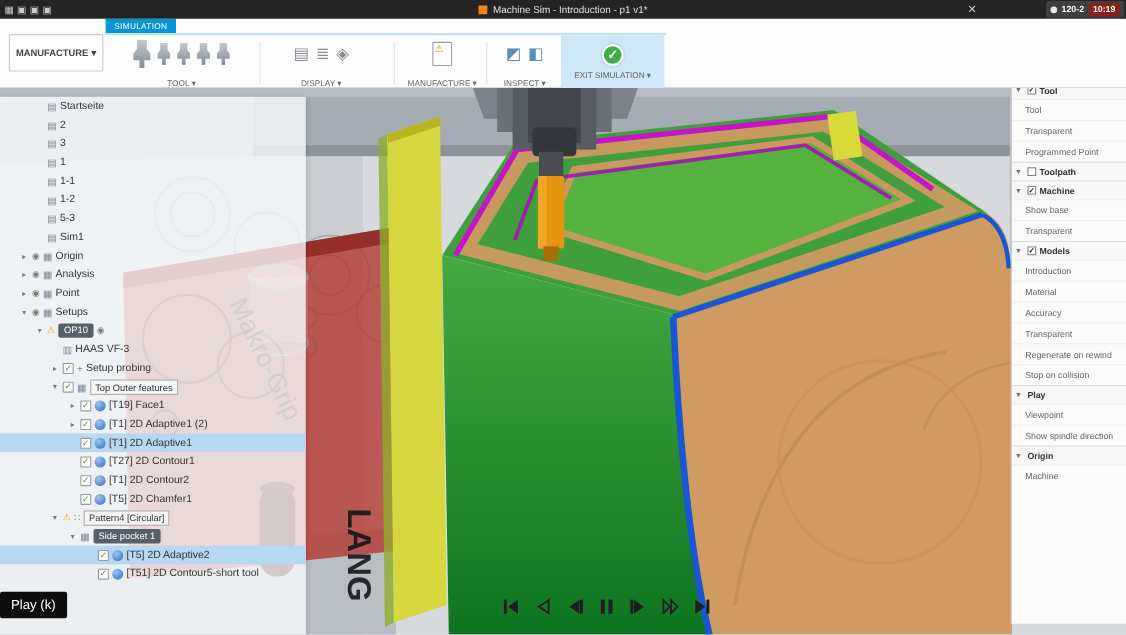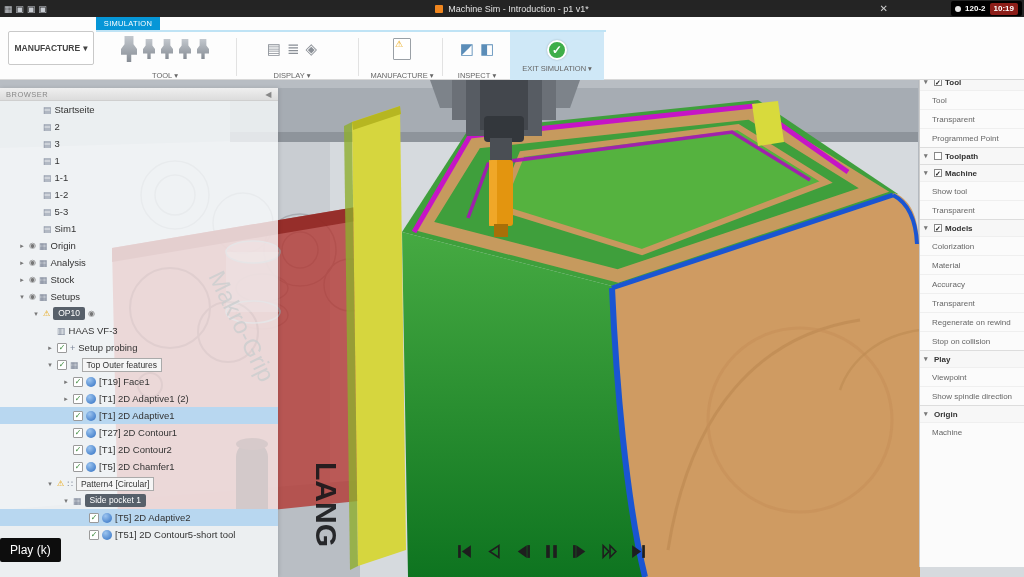--- a/index.html
+++ b/index.html
@@ -5,21 +5,21 @@
   * { box-sizing: border-box; margin: 0; padding: 0; }
   html,body { width:1024px; height:577px; overflow:hidden; font-family:"Liberation Sans",sans-serif; }
   #app { position:relative; width:1024px; height:577px; background:#d4d7db; overflow:hidden; }
 
   
   #titlebar { position:absolute; left:0; top:0; width:100%; height:17px; background:#242424; z-index:50; color:#ccc; }
   #title-icons { position:absolute; left:4px; top:0; height:17px; display:flex; align-items:center; gap:3px; font-size:9px; color:#c8ccd2; }
   #title-text { position:absolute; left:0; right:0; top:0; height:17px; display:flex; align-items:center; justify-content:center; font-size:9px; color:#e2e2e2; pointer-events:none; }
   .cube-icon { display:inline-block; width:8px; height:8px; background:#f0861e; margin-right:5px; border-radius:1px; }
   #close-btn { position:absolute; right:130px; top:0; height:17px; display:flex; align-items:center; font-size:10px; color:#ccc; padding:0 6px; }
-  #rec-badge { position:absolute; right:2px; top:1px; height:15px; background:#000000; border-radius:2px; display:flex; align-items:center; font-size:8px; font-weight:bold; color:#fff; padding:0 4px; gap:4px; z-index:60; }
+  #rec-badge { position:absolute; right:2px; top:1px; height:15px; background:#404040; border-radius:2px; display:flex; align-items:center; font-size:8px; font-weight:bold; color:#fff; padding:0 4px; gap:4px; z-index:60; }
   #rec-badge .dot { width:6px; height:6px; border-radius:50%; background:#fff; opacity:.9; }
   #rec-badge .time-seg { background:#8c1d18; padding:0 4px; border-radius:2px; line-height:12px; }
 
   
   #ribbon { position:absolute; top:17px; left:0; width:100%; height:63px; background:#fdfdfd; border-bottom:1px solid #d8d8d8; z-index:40; }
   #manufacture-btn { position:absolute; left:8px; top:14px; width:86px; height:34px; background:#fff; border:1px solid #c9c9c9; border-radius:2px; font-size:8.5px; font-weight:bold; color:#444; display:flex; align-items:center; justify-content:center; gap:3px; }
   #sim-tab { position:absolute; left:96px; top:0; width:64px; height:13px; background:#0696d7; color:#fff; font-size:7.5px; display:flex; align-items:center; justify-content:center; letter-spacing:.3px; }
   #sim-underline { position:absolute; left:96px; top:13px; width:510px; height:2px; background:#bfe3f5; }
   .rib-group { position:absolute; top:17px; height:46px; display:flex; flex-direction:column; align-items:center; justify-content:space-between; }
   .grp-icons { display:flex; align-items:center; gap:6px; height:30px; }
@@ -248,25 +248,20 @@
     <div id="exit-block">
       <div id="exit-check">✓</div>
       <div class="grp-label">
         <span>EXIT SIMULATION</span>
         <span>▾</span>
       </div>
     </div>
   </div>
 
   <div id="browser">
-    <div id="browser-header">
-      <span>BROWSER</span>
-      <span class="spacer"></span>
-      <span id="browser-collapse">◀</span>
-    </div>
     <div id="browser-tree">
         <div class="br-row" style="padding-left: 32px;">
           <span class="arrow"></span>
           <span class="ic">▤</span>
           <span class="lbl">Startseite</span>
         </div>
         <div class="br-row" style="padding-left: 32px;">
           <span class="arrow"></span>
           <span class="ic">▤</span>
           <span class="lbl">2</span>
@@ -310,21 +305,21 @@
         <div class="br-row" style="padding-left: 18px;">
           <span class="arrow">▸</span>
           <span class="eye">◉</span>
           <span class="ic">▦</span>
           <span class="lbl">Analysis</span>
         </div>
         <div class="br-row" style="padding-left: 18px;">
           <span class="arrow">▸</span>
           <span class="eye">◉</span>
           <span class="ic">▦</span>
-          <span class="lbl">Stock</span>
+          <span class="lbl">Point</span>
         </div>
         <div class="br-row" style="padding-left: 18px;">
           <span class="arrow">▾</span>
           <span class="eye">◉</span>
           <span class="ic">▦</span>
           <span class="lbl">Setups</span>
         </div>
         <div class="br-row" style="padding-left: 32px;">
           <span class="arrow">▾</span>
           <span class="warn">⚠</span>
@@ -437,28 +432,28 @@
         <div class="rp-sec">
           <span class="rp-arrow">▾</span>
           <span class="rp-cb"></span>
           <span>Toolpath</span>
         </div>
         <div class="rp-sec">
           <span class="rp-arrow">▾</span>
           <span class="rp-cb">✓</span>
           <span>Machine</span>
         </div>
-        <div class="rp-row">Show tool</div>
+        <div class="rp-row">Show base</div>
         <div class="rp-row">Transparent</div>
         <div class="rp-sec">
           <span class="rp-arrow">▾</span>
           <span class="rp-cb">✓</span>
           <span>Models</span>
         </div>
-        <div class="rp-row">Colorization</div>
+        <div class="rp-row">Introduction</div>
         <div class="rp-row">Material</div>
         <div class="rp-row">Accuracy</div>
         <div class="rp-row">Transparent</div>
         <div class="rp-row">Regenerate on rewind</div>
         <div class="rp-row">Stop on collision</div>
         <div class="rp-sec">
           <span class="rp-arrow">▾</span>
           <span>Play</span>
         </div>
         <div class="rp-row">Viewpoint</div>

